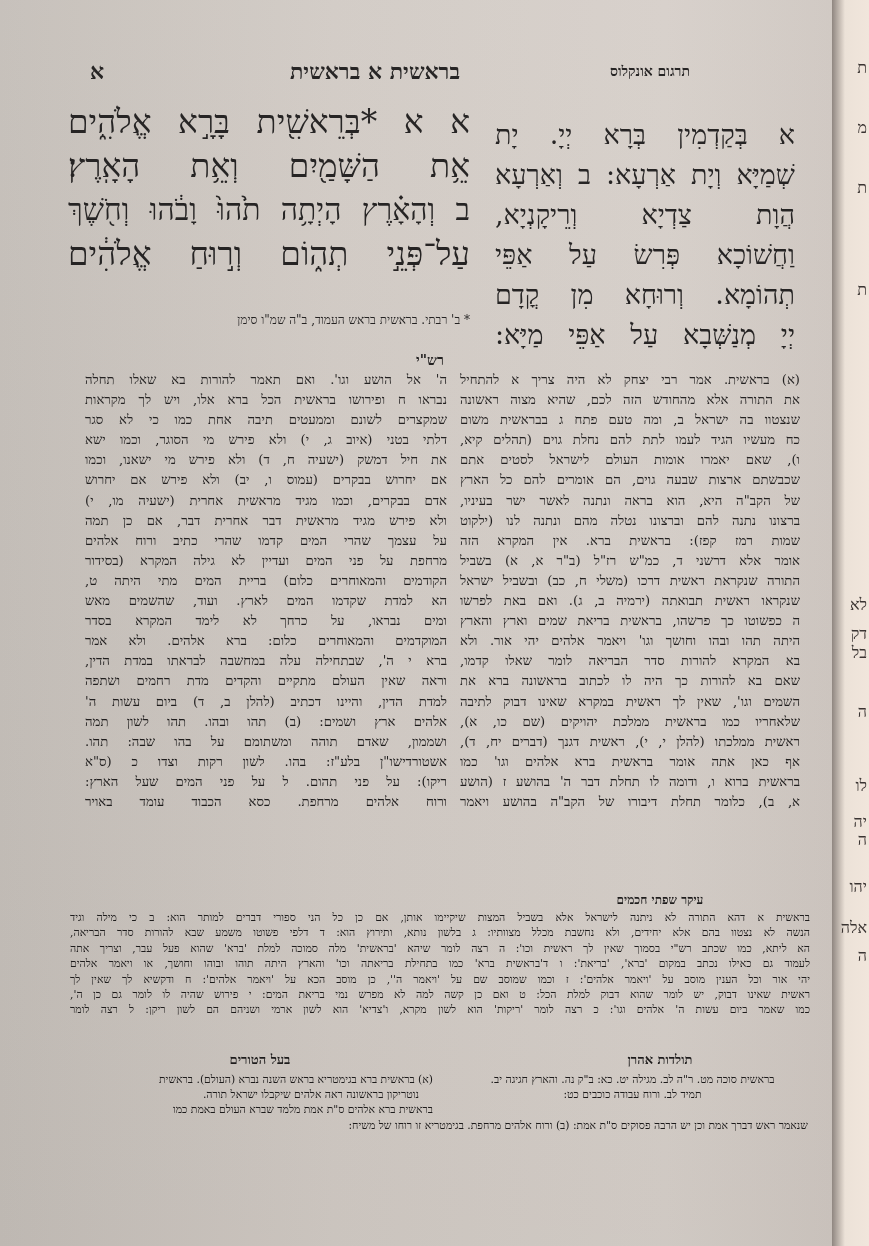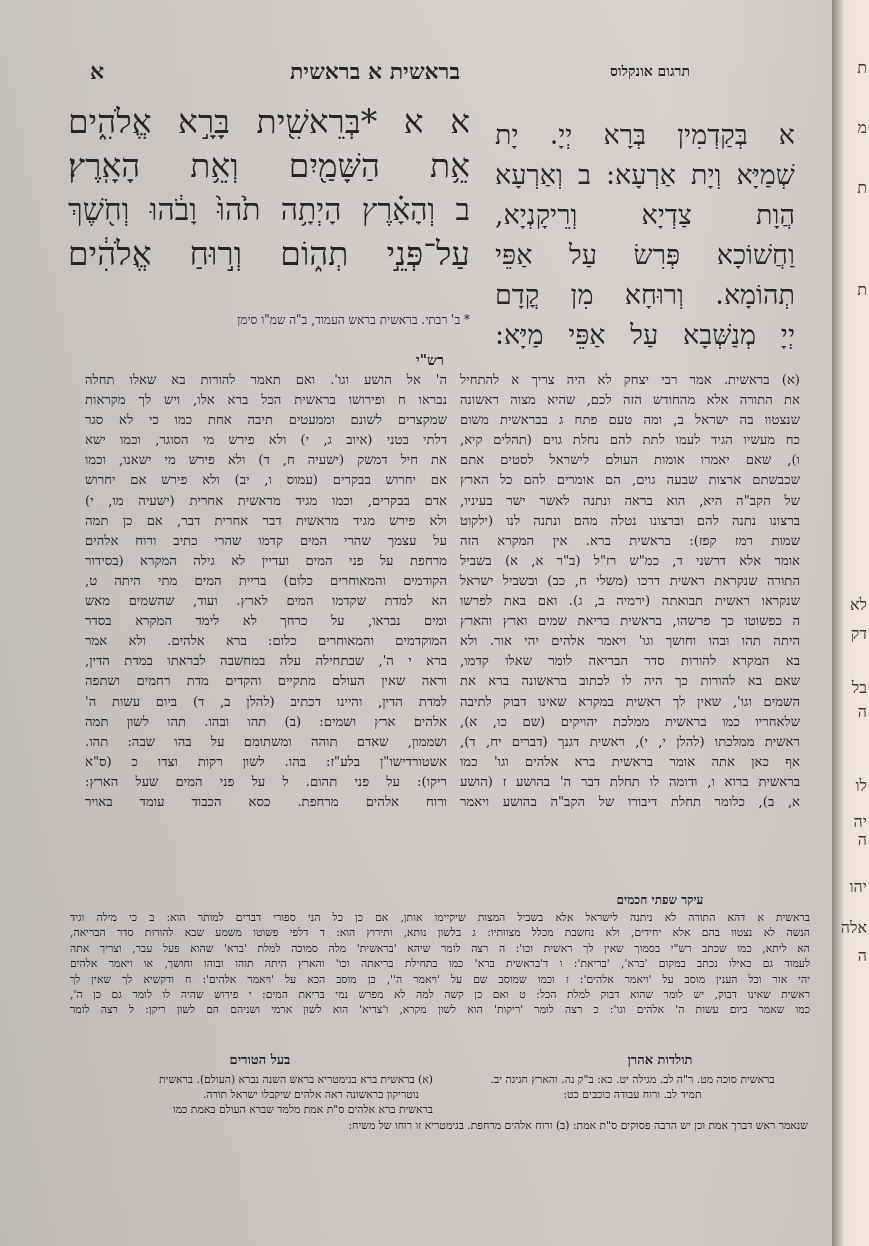--- a/index.html
+++ b/index.html
@@ -31,21 +31,21 @@
 
 <div class="page"></div>
 <div class="gutter"></div>
 <div class="gutter-text">
   <span style="top:58px">ת</span>
   <span style="top:118px">מ</span>
   <span style="top:178px">ת</span>
   <span style="top:280px">ת</span>
   <span style="top:624px">דק</span>
   <span style="top:595px">לא</span>
-  <span style="top:678px">בל</span>
+  <span style="top:643px">בל</span>
   <span style="top:702px">ה</span>
   <span style="top:812px">יה</span>
   <span style="top:776px">לו</span>
   <span style="top:830px">ה</span>
   <span style="top:877px">יהו</span>
   <span style="top:918px">אלהי</span>
   <span style="top:946px">ה</span>
 </div>
 
 <div class="hdr-right rtl">

